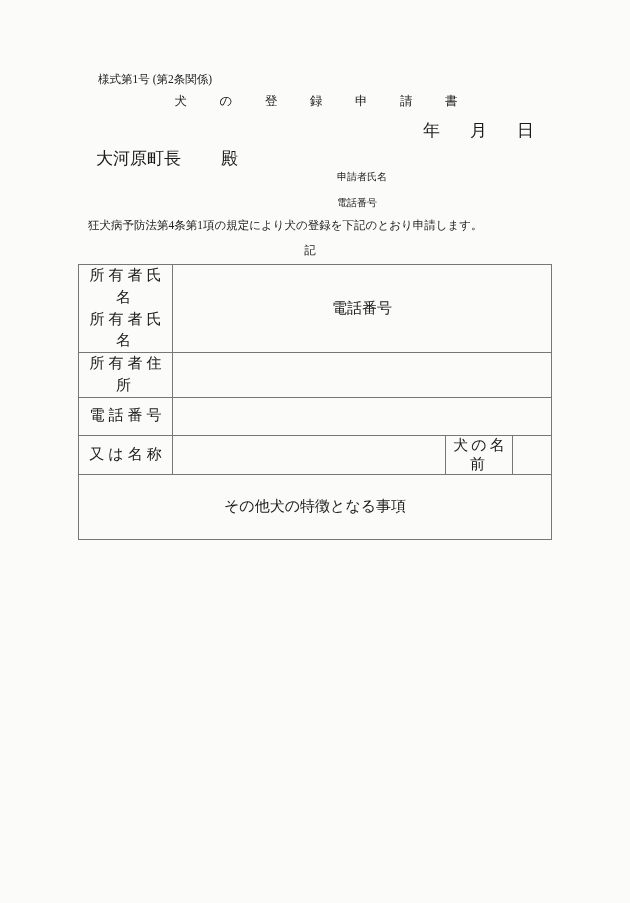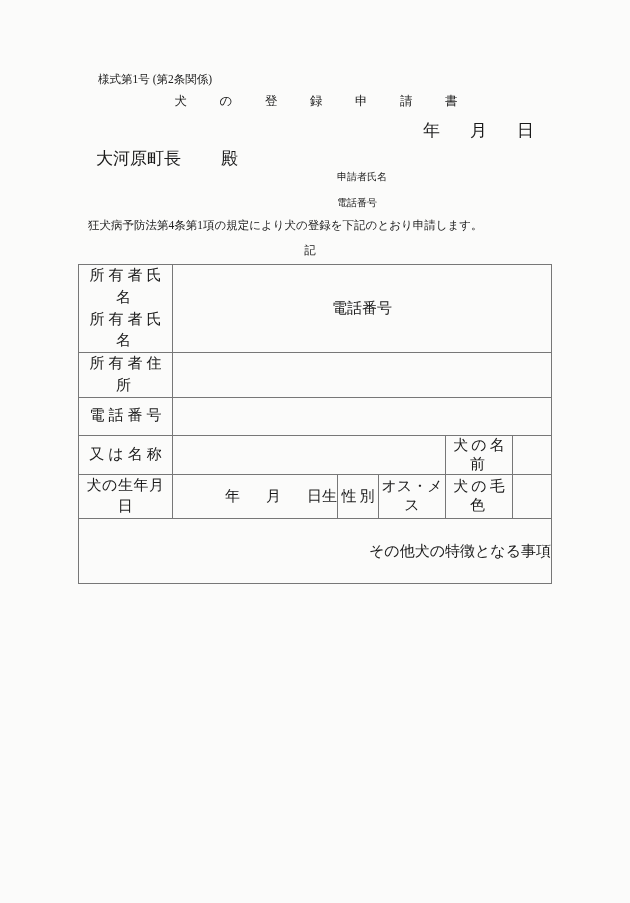--- a/index.html
+++ b/index.html
@@ -150,21 +150,21 @@
   .c-center {
     text-align: center;
   }
   .c-center .track-s {
     display: inline-block;
     letter-spacing: 3px;
     text-indent: 3px;
     text-align: center;
   }
   .note-cell {
-    text-align: right;
+    text-align: center;
     vertical-align: top;
     padding: 6px 0 0 6px;
     line-height: 1;
   }
 </style>
 </head>
 <body>
 
 <div class="page">
 
@@ -227,36 +227,20 @@
         <td class="lbl">
           <span class="track">又は名称</span>
         </td>
         <td colspan="3"></td>
         <td class="c-center">
           <span class="track-s">犬の名前</span>
         </td>
         <td></td>
       </tr>
 
-      <tr class="r">
-        <td class="lbl">
-          <span class="track-tight">犬の生年月日</span>
-        </td>
-        <td class="mid-cell">
-          <span>年</span><span class="gap2"></span><span>月</span><span class="gap2"></span><span>日生</span>
-        </td>
-        <td class="c-center">
-          <span class="track-s">性別</span>
-        </td>
-        <td class="c-center">オス・メス</td>
-        <td class="c-center">
-          <span class="track-s">犬の毛色</span>
-        </td>
-        <td></td>
-      </tr>
 
       <tr class="r-note">
         <td class="note-cell" colspan="6">
           <span>その他犬の特徴となる事項</span>
         </td>
       </tr>
     </tbody>
   </table>
 
 </div>

